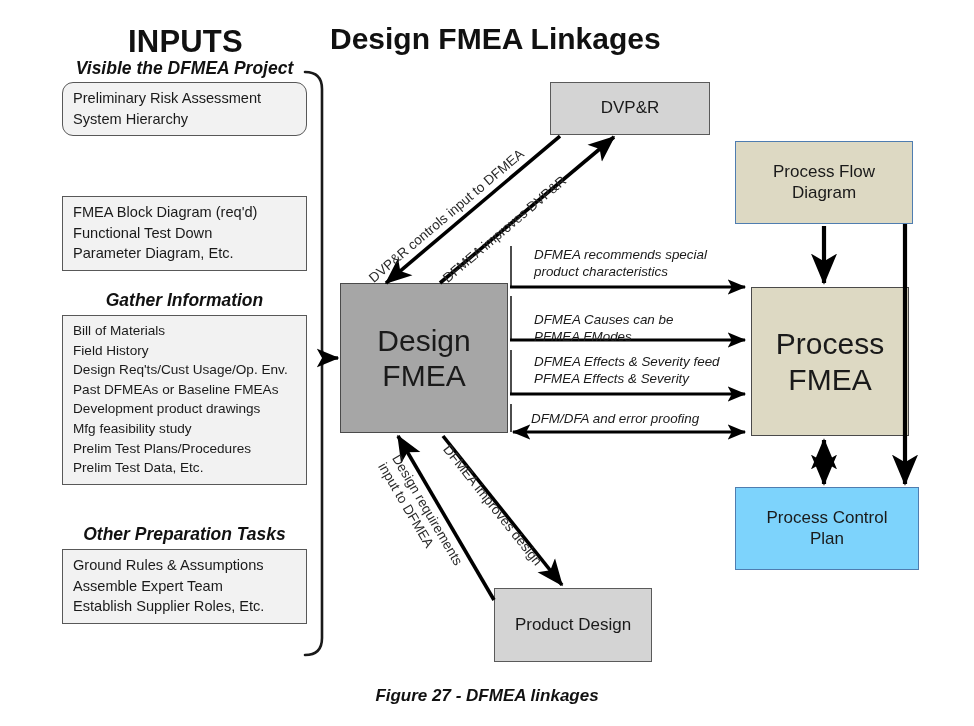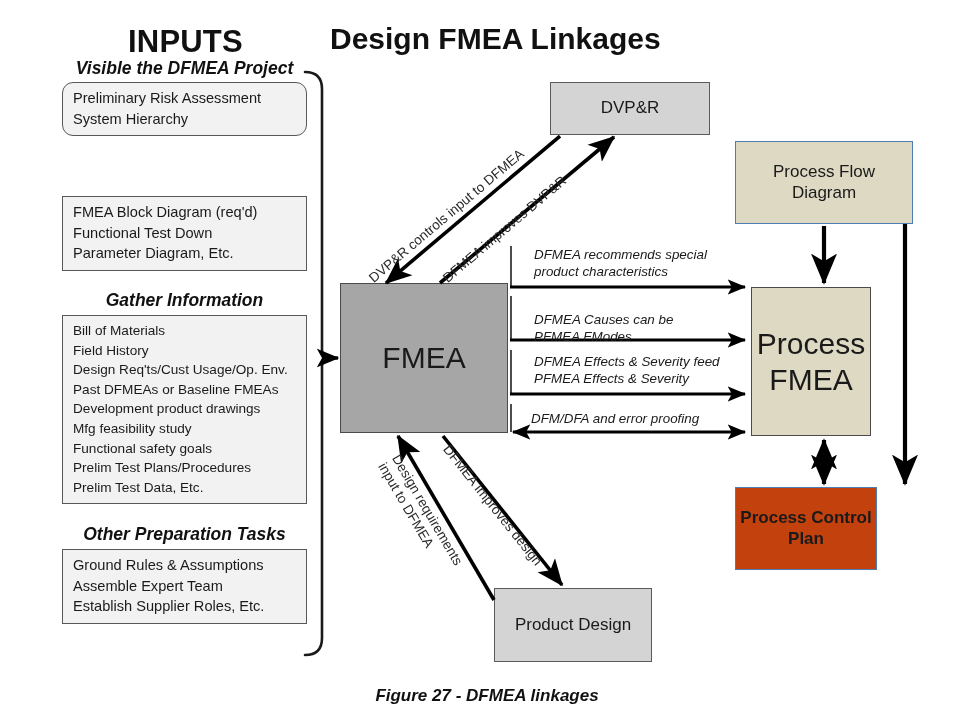--- a/index.html
+++ b/index.html
@@ -103,31 +103,30 @@
     border: 1.4px solid #5a5a5a;
     font-size: 17px;
   }
   #node-process-flow {
     left: 735px; top: 141px; width: 178px; height: 83px;
     background: #ddd9c3;
     border: 1.8px solid #4f7db0;
     font-size: 17px;
   }
   #node-process-fmea {
-    left: 751px; top: 287px; width: 120px; height: 149px;
+    left: 751px; top: 287px; width: 158px; height: 149px;
     background: #ddd9c3;
     border: 1.2px solid #4a4a4a;
     font-size: 30px;
   }
   #node-process-control {
-    left: 735px; top: 487px; width: 142px; height: 83px;
-    background: #c2410c;
+    left: 735px; top: 487px; width: 184px; height: 83px;
+    background: #7dd3fc;
     border: 1.8px solid #4f7db0;
     font-size: 17px;
-    font-weight: bold;
   }
 
   
   .mid-label {
     font-size: 13.4px;
     line-height: 17px;
     color: #1a1a1a;
     white-space: nowrap;
     font-style: italic;
   }
@@ -165,38 +164,38 @@
   </div>
 
   <div class="abs group-heading" style="top:290px;">Gather Information</div>
   <div class="abs group-box small" style="top:315px;">
     <div class="line">Bill of Materials</div>
     <div class="line">Field History</div>
     <div class="line">Design Req'ts/Cust Usage/Op. Env.</div>
     <div class="line">Past DFMEAs or Baseline FMEAs</div>
     <div class="line">Development product drawings</div>
     <div class="line">Mfg feasibility study</div>
-    <div class="line">Functional safety goals</div>
     <div class="line">Prelim Test Plans/Procedures</div>
     <div class="line">Prelim Test Data, Etc.</div>
   </div>
 
   <div class="abs group-heading" style="top:524px;">Other Preparation Tasks</div>
   <div class="abs group-box" style="top:549px;">
     <div class="line">Ground Rules &amp; Assumptions</div>
     <div class="line">Assemble Expert Team</div>
     <div class="line">Establish Supplier Roles, Etc.</div>
   </div>
 
   <div class="abs node" id="node-dvpr">
     <span>DVP&amp;R</span>
   </div>
 
   <div class="abs node" id="node-design-fmea">
     <div>
+      <div>Design</div>
       <div>FMEA</div>
     </div>
   </div>
 
   <div class="abs node" id="node-product-design">
     <span>Product Design</span>
   </div>
 
   <div class="abs node" id="node-process-flow">
     <div>

